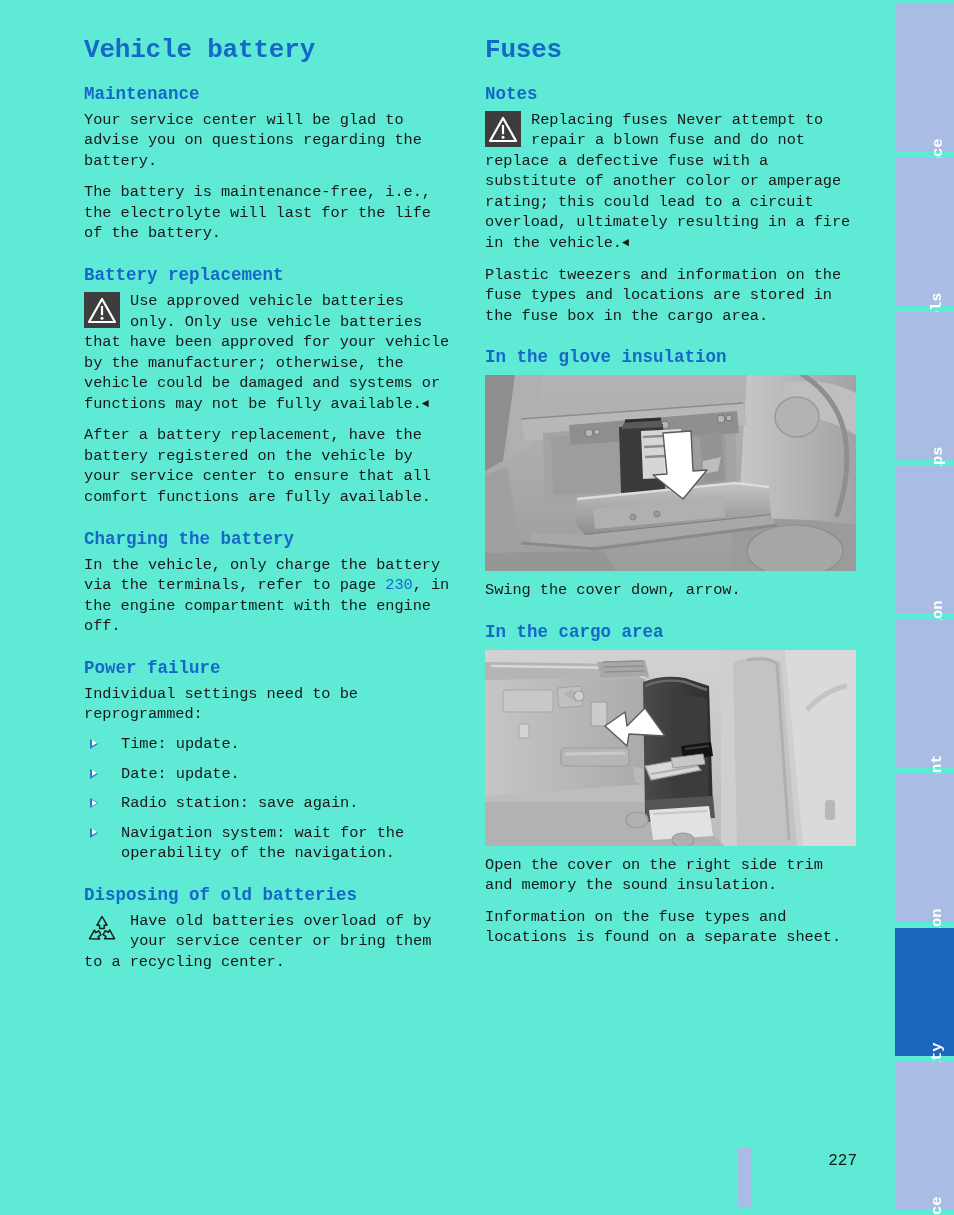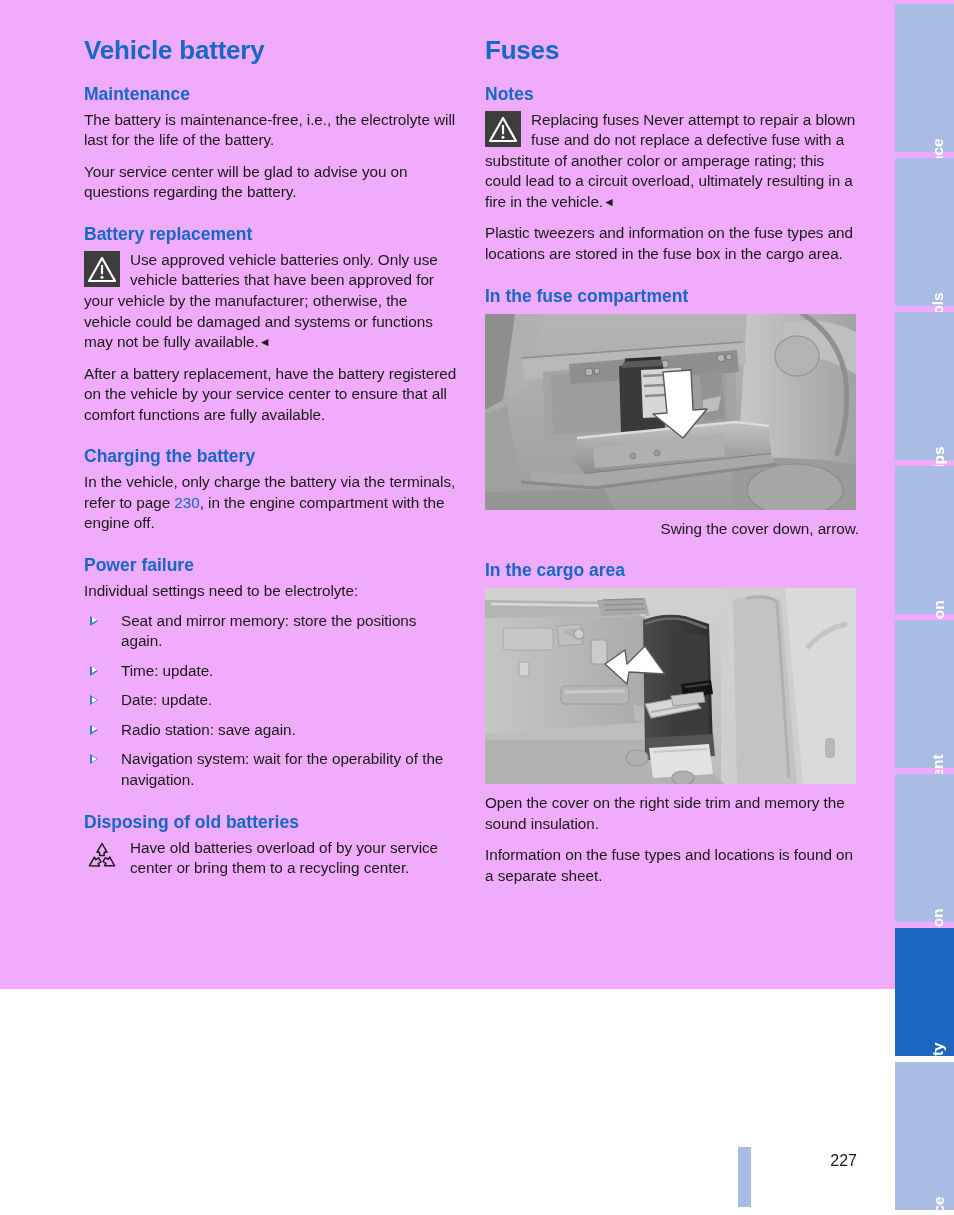--- a/index.html
+++ b/index.html
@@ -3,21 +3,21 @@
 <meta charset="utf-8">
 <style>
   * { box-sizing: border-box; margin: 0; padding: 0; }
   html, body {
     width: 954px; height: 1215px;
     background: #ffffff;
     font-family: "Liberation Sans", sans-serif;
     color: #1a1a1a;
     overflow: hidden;
   }
-  .page { position: relative; width: 954px; height: 989px; background:#f0abfc; }
+  .page { position: relative; width: 954px; height: 1215px; background:#5eead4;font-family:Liberation Mono, monospace; }
 
   
   .col {
     position: absolute;
     top: 36px;
     width: 374px;
   }
   .col-left  { left: 84px; }
   .col-right { left: 485px; }
 
@@ -94,21 +94,21 @@
     left:-6.4px; top:-3.6px;
     width:0;height:0;
     border-left:5.2px solid #ffffff;
     border-top:3.6px solid transparent;
     border-bottom:3.6px solid transparent;
   }
 
   
   .figure { width: 371px; height: 196px; margin: 7px 0 9px 0; position: relative; overflow: hidden; background:#b9b9b9; }
   .figure svg { display:block; width:100%; height:100%; }
-  p.caption { font-size: 15.3px; line-height: 1.345; margin-bottom: 11px; letter-spacing:-0.05px;text-align:right; }
+  p.caption { font-size: 15.3px; line-height: 1.345; margin-bottom: 11px; letter-spacing:-0.05px; }
 
   
   .tabs {
     position: absolute;
     right: 0; top: 0;
     width: 59px; height: 1215px;
   }
   .tab {
     position: absolute;
     right: 0;
@@ -158,22 +158,22 @@
 </head>
 <body>
 
 <div class="page">
 
   <div class="col col-left">
 
     <h1 class="chapter">Vehicle battery</h1>
 
     <h2 class="section first">Maintenance</h2>
+    <p class="body">Your service center will be glad to advise you on questions regarding the battery.</p>
     <p class="body">The battery is maintenance-free, i.e., the electrolyte will last for the life of the battery.</p>
-    <p class="body">Your service center will be glad to advise you on questions regarding the battery.</p>
 
     <h2 class="section">Battery replacement</h2>
 
     <div class="note">
       <span class="glyph">
         <svg viewBox="0 0 36 36" class="warn-box" aria-hidden="true">
           <rect x="0" y="0" width="36" height="36" fill="#3d3d3d"></rect>
           <path d="M18 7 L31 30 L5 30 Z" fill="none" stroke="#ffffff" stroke-width="2.2" stroke-linejoin="round"></path>
           <rect x="16.9" y="14" width="2.2" height="9.2" fill="#ffffff"></rect>
           <circle cx="18" cy="26.2" r="1.5" fill="#ffffff"></circle>
@@ -184,24 +184,23 @@
         <span class="note-indent">Only use vehicle batteries that have been approved for your vehicle by the manufacturer; otherwise, the vehicle could be damaged and systems or functions may not be fully available.</span><span class="endmark">◄</span>
       </span>
     </div>
 
     <p class="body">After a battery replacement, have the battery registered on the vehicle by your service center to ensure that all comfort functions are fully available.</p>
 
     <h2 class="section">Charging the battery</h2>
     <p class="body"><span>In the vehicle, only charge the battery via the terminals, refer to page </span><span class="xref">230</span><span>, in the engine compartment with the engine off.</span></p>
 
     <h2 class="section">Power failure</h2>
-    <p class="body tight">Individual settings need to be electrolyte:</p>
+    <p class="body tight">Individual settings need to be reprogrammed:</p>
 
     <ul class="bullets">
-      <li><span class="tri"></span><span>Seat and mirror memory: store the positions again.</span></li>
       <li><span class="tri"></span><span>Time: update.</span></li>
       <li><span class="tri"></span><span>Date: update.</span></li>
       <li><span class="tri"></span><span>Radio station: save again.</span></li>
       <li><span class="tri"></span><span>Navigation system: wait for the operability of the navigation.</span></li>
     </ul>
 
     <h2 class="section">Disposing of old batteries</h2>
 
     <div class="note">
       <span class="glyph">
@@ -234,21 +233,21 @@
         </svg>
       </span>
       <span class="note-text flow">
         <span>Replacing fuses</span>
         <span class="note-indent">Never attempt to repair a blown fuse and do not replace a defective fuse with a substitute of another color or amperage rating; this could lead to a circuit overload, ultimately resulting in a fire in the vehicle.</span><span class="endmark">◄</span>
       </span>
     </div>
 
     <p class="body">Plastic tweezers and information on the fuse types and locations are stored in the fuse box in the cargo area.</p>
 
-    <h2 class="section">In the fuse compartment</h2>
+    <h2 class="section">In the glove insulation</h2>
 
     <div class="figure">
       <svg viewBox="0 0 371 196" preserveAspectRatio="none" aria-hidden="true">
         <defs>
           <linearGradient id="gcBg" x1="0" y1="0" x2="0" y2="1">
             <stop offset="0%" stop-color="#b4b4b4"></stop>
               <stop offset="55%" stop-color="#a9a9a9"></stop>
               <stop offset="100%" stop-color="#9c9c9c"></stop>
           </linearGradient>
           <linearGradient id="gcDoor" x1="0" y1="0" x2="0" y2="1">

